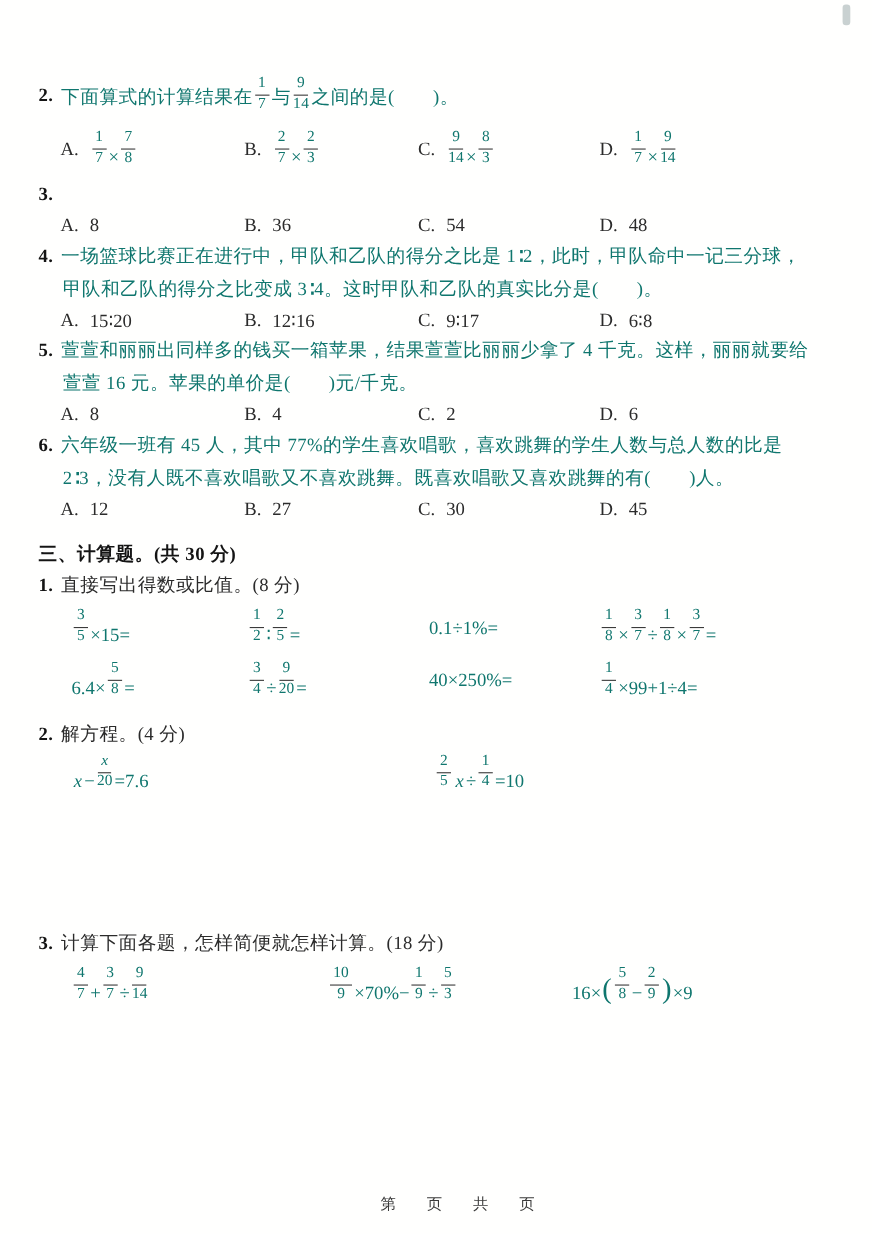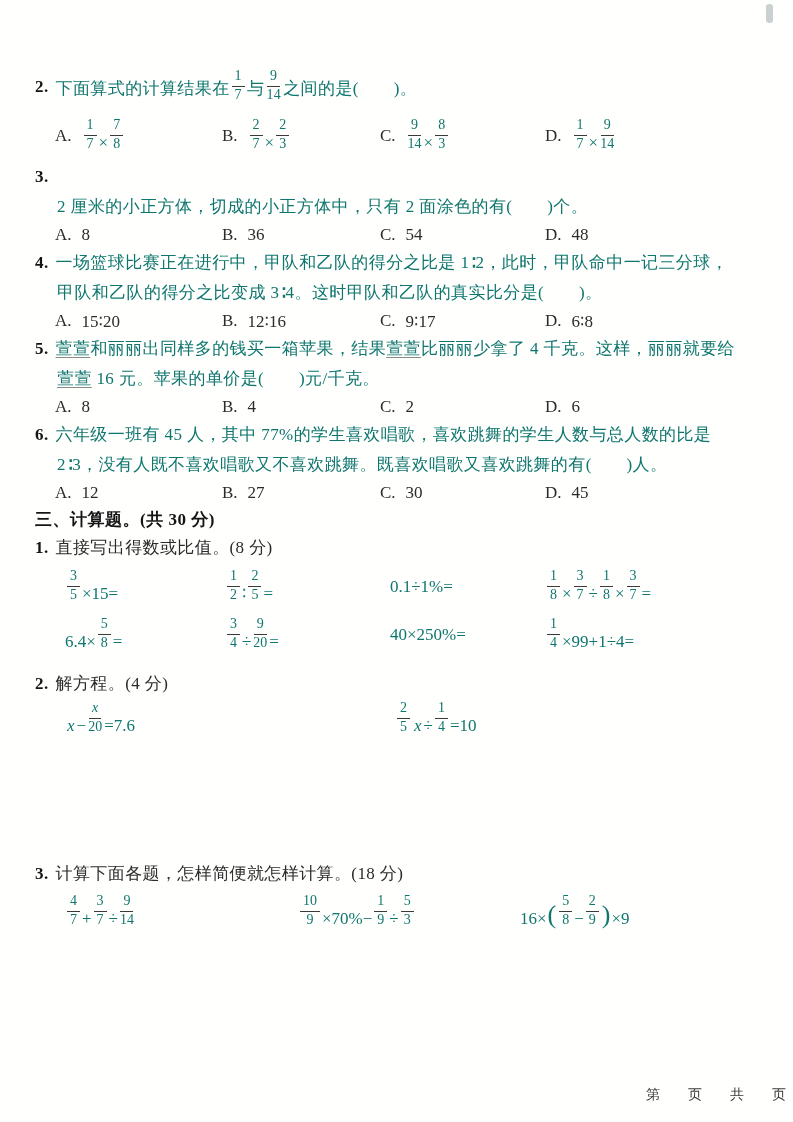--- a/index.html
+++ b/index.html
@@ -11,37 +11,37 @@
   .content{position:absolute;left:35px;right:28px;top:64px;}
   .qnum{font-weight:bold;color:#141414;margin-right:7px;white-space:nowrap;}
   .line{display:flex;align-items:center;line-height:30px;min-height:30px;letter-spacing:.4px;}
   .line.cont{padding-left:22px;}
   .stem-line{min-height:46px;}
   .opts{display:grid;grid-template-columns:167px 158px 165px 1fr;padding-left:20px;align-items:center;min-height:26px;}
   .opts.tall{min-height:52px;}
   .opt{display:flex;align-items:center;}
   .olabel{margin-right:10px;white-space:nowrap;}
   .oval{white-space:nowrap;}
-  .sec-heading{font-weight:bold;color:#141414;line-height:28px;min-height:28px;margin-top:0;letter-spacing:.5px;}
+  .sec-heading{font-weight:bold;color:#141414;line-height:28px;min-height:28px;margin-top:14px;letter-spacing:.5px;}
   .item-heading{display:flex;align-items:center;line-height:28px;min-height:28px;letter-spacing:.4px;}
   .calc-row{display:grid;grid-template-columns:160px 165px 155px 1fr;padding-left:30px;align-items:center;min-height:46px;margin-top:2px;}
   .eq-row{display:flex;align-items:center;padding-left:30px;min-height:42px;}
   .eq-row .math:first-child{width:330px;}
   .gap-block{height:120px;}
   .expr-row{display:grid;grid-template-columns:233px 222px 1fr;padding-left:30px;align-items:center;min-height:48px;}
   .math{display:inline-flex;align-items:flex-end;flex-wrap:nowrap;color:#0f766e;}
   .math .tx{white-space:pre;}
   .frac{display:inline-flex;flex-direction:column;align-items:center;line-height:1.05;font-size:14px;margin:0 2px;position:relative;top:-1px;}
   .frac .num{padding:0 3px 2px;border-bottom:1.2px solid #3a3a3a;text-align:center;}
   .frac .den{padding-top:1px;text-align:center;}
   .frac .it,.vr{font-style:italic;}
   .vr{padding:0 2px;}
-  .nm{text-decoration:underline;text-underline-offset:3px;text-decoration-color:#8a8a8a;text-decoration-thickness:1px;}
+  .nm{text-underline-offset:3px;text-decoration-color:#8a8a8a;text-decoration-thickness:1px;}
   .big{font-size:26px;font-weight:300;line-height:1;padding:0 1px;position:relative;top:-1px;}
-  .footer{position:absolute;left:0;right:0;top:1086px;text-align:right;font-size:14px;color:#3a3a3a;letter-spacing:7px;padding-left:46px;}
+  .footer{position:absolute;left:0;right:0;top:1086px;text-align:center;font-size:14px;color:#3a3a3a;letter-spacing:7px;padding-left:46px;}
 </style>
 </head>
 <body>
 
 <div class="page">
   <div class="scroll-thumb"></div>
 
   <main class="content">
 
     <section>
@@ -118,25 +118,20 @@
               </span>
             </span>
           </span>
       </div>
     </section>
 
     <section>
       <div class="line">
         <span class="qnum">3.</span>
       </div>
-      <div class="line cont">
-          <span class="math">
-            <span class="tx">2 厘米的小正方体，切成的小正方体中，只有 2 面涂色的有(　　)个。</span>
-          </span>
-        </div>
       <div class="opts">
         <span class="opt">
             <span class="olabel">A.</span>
             <span class="oval">8</span>
           </span>
         <span class="opt">
             <span class="olabel">B.</span>
             <span class="oval">36</span>
           </span>
         <span class="opt">

